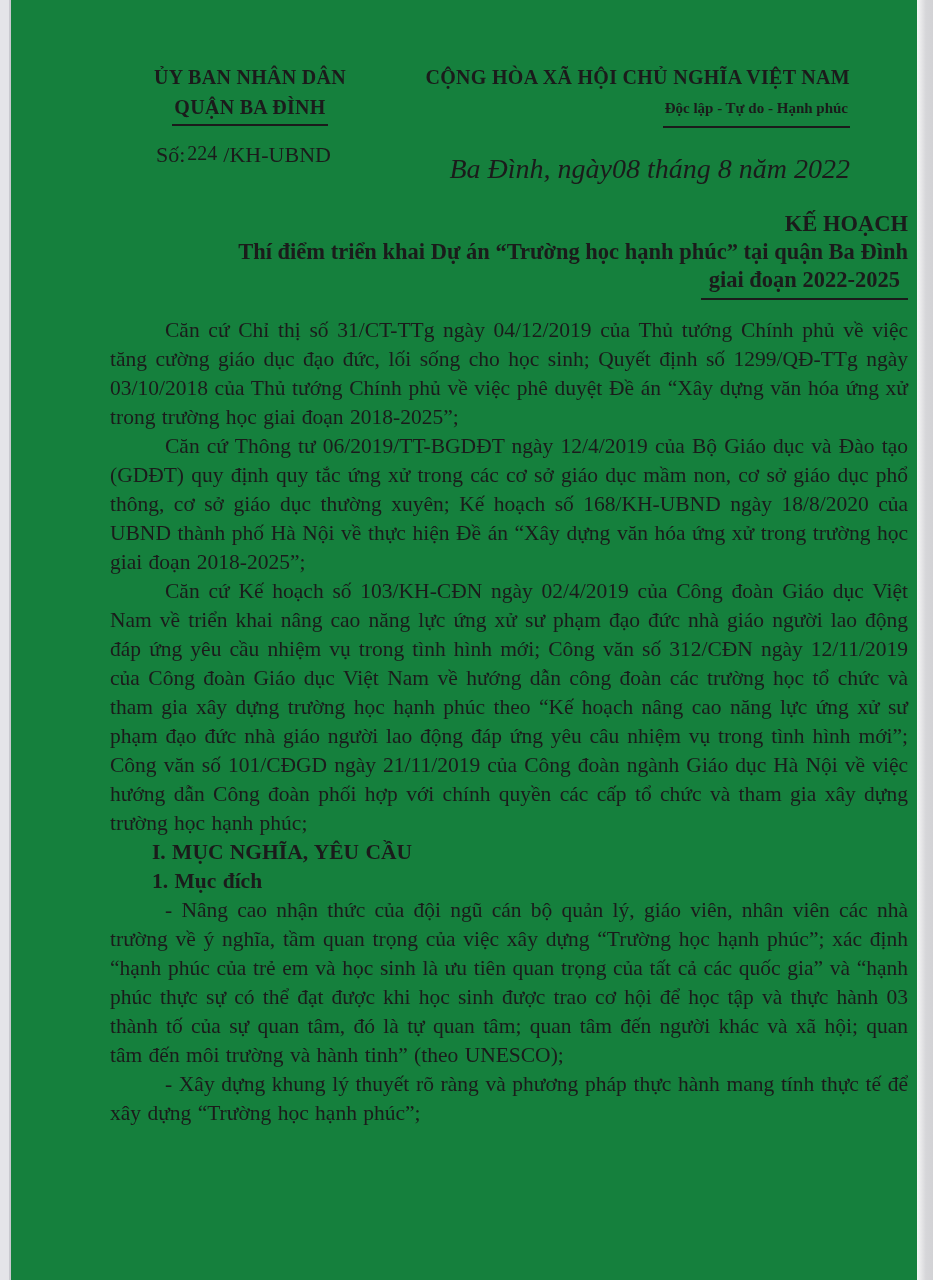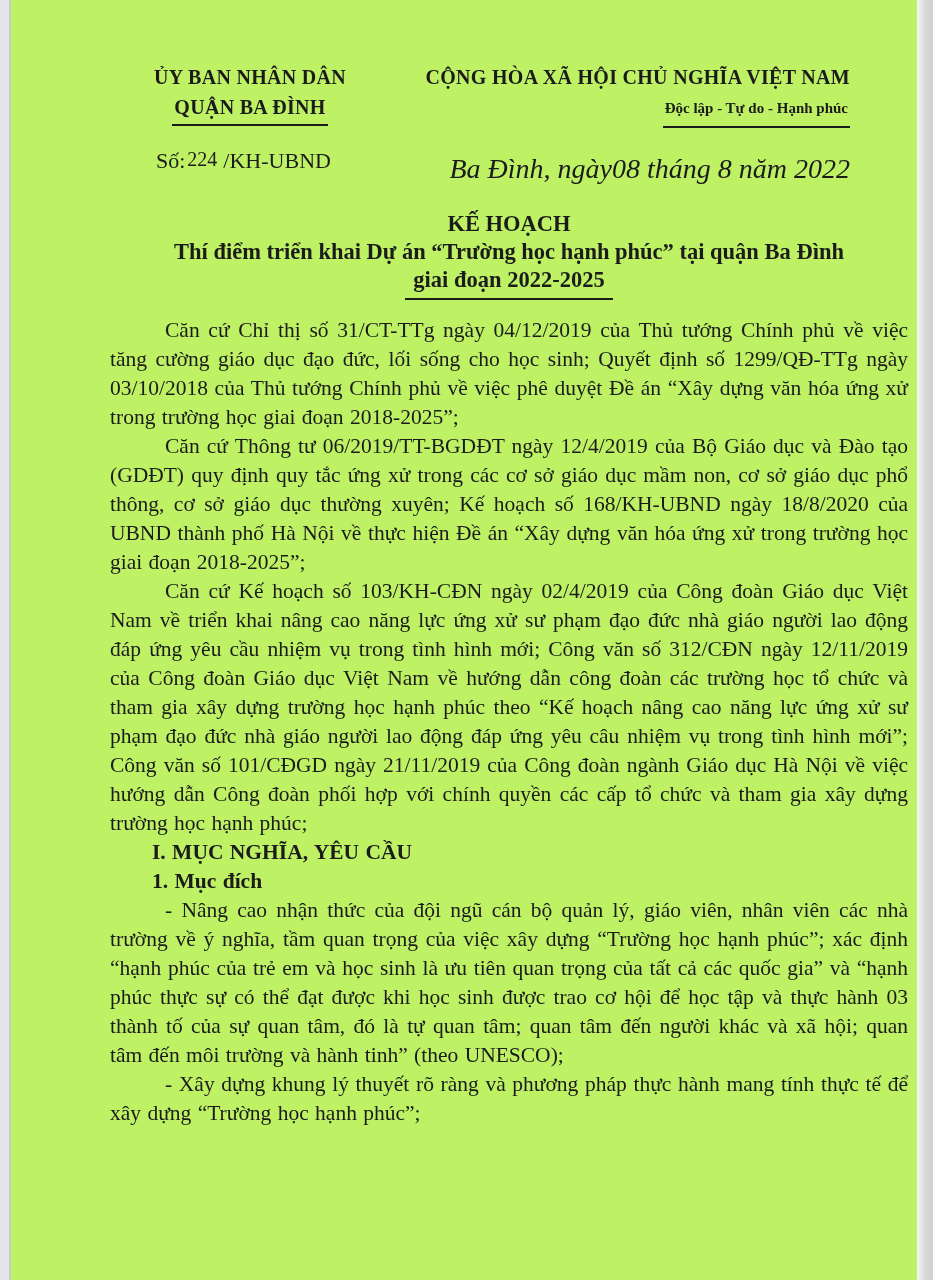--- a/index.html
+++ b/index.html
@@ -1,42 +1,42 @@
 <!DOCTYPE html>
 <html><head>
 <meta charset="utf-8">
 <style>
   html, body { margin:0; padding:0; background:#ffffff; }
   .screen {
     position:relative; width:933px; height:1280px;
-    background:#bef264; overflow:hidden;
+    background:#15803d; overflow:hidden;
     font-family:"Liberation Serif","DejaVu Serif",serif;
     color:#1b1b1b;
   }
   .edge-left {
     position:absolute; left:0; top:0; bottom:0; width:9px;
     background:#e4e4e9; border-right:2px solid #c9c9d0;
   }
   .edge-right {
     position:absolute; right:0; top:0; bottom:0; width:16px;
     background:linear-gradient(to right,#f7f7f7 0%,#d6d6d9 55%,#d2d2d5 100%);
   }
   .content { position:absolute; left:110px; top:0; width:798px; }
 
   .header-row { display:flex; margin-top:62px; }
   .header-left  { width:280px; text-align:center; }
   .header-right { width:460px; text-align:right; }
   .org-line { font-weight:bold; font-size:20px; line-height:30px; letter-spacing:0.3px; white-space:nowrap; }
   .u2 { display:inline-block; border-bottom:2px solid #1b1b1b; padding:0 2px 2px 2px; }
   .national-motto { font-weight:bold; font-size:15px; line-height:32px; white-space:nowrap; }
-  .doc-number { margin-top:20px; text-align:left; padding-left:46px; font-size:22px; line-height:30px; white-space:nowrap; }
+  .doc-number { margin-top:14px; text-align:left; padding-left:46px; font-size:22px; line-height:30px; white-space:nowrap; }
   .doc-number .num { font-size:20px; position:relative; top:-2px; padding:0 6px 0 2px; }
   .dateline { margin-top:26px; font-style:italic; font-size:28px; line-height:30px; white-space:nowrap; }
 
-  .title-block { margin-top:26px; text-align:center; font-weight:bold; font-size:22.5px; line-height:28px; }
+  .title-block { margin-top:26px; text-align:right; font-weight:bold; font-size:22.5px; line-height:28px; }
   .title-block .t-u { display:inline-block; border-bottom:2px solid #1b1b1b; padding:0 8px 4px 8px; }
 
   .body-text { margin-top:16px; }
   .body-text p {
     margin:0; font-size:21.5px; line-height:29px;
     text-align:justify; text-indent:55px;
     word-spacing:1px;
   }
   .body-text p.heading { font-weight:bold; text-align:left; text-indent:42px; }
 </style>

